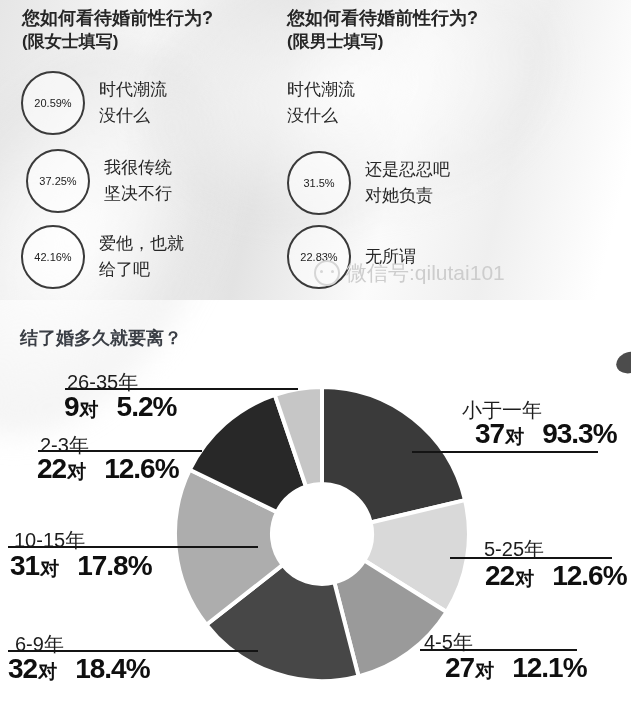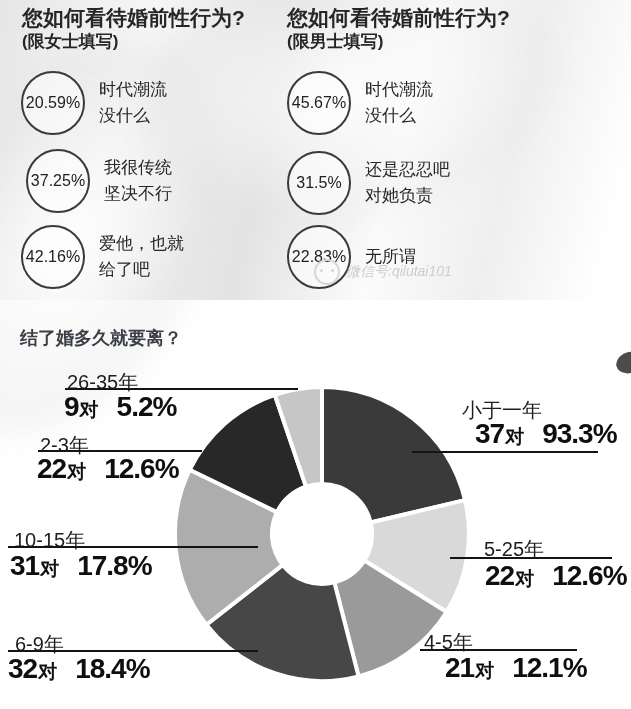--- a/index.html
+++ b/index.html
@@ -8,35 +8,35 @@
     font-family:"Liberation Sans","DejaVu Sans",sans-serif;color:#2a2a2a;
   }
   
   #survey{
     position:absolute;left:0;top:0;width:631px;height:300px;
     background:linear-gradient(104deg,#e6e6e6 0%,#f6f6f6 22%,#e3e3e3 43%,#fbfbfb 62%,#efefef 78%,#ffffff 95%);
   }
   .tex{position:absolute;border-radius:50%;filter:blur(14px);pointer-events:none;}
   .tex.t1{left:-60px;top:30px;width:260px;height:420px;background:radial-gradient(closest-side,rgba(255,255,255,.9),rgba(210,210,210,.25));transform:rotate(28deg);}
   .tex.t2{left:140px;top:-40px;width:420px;height:260px;background:radial-gradient(closest-side,rgba(255,255,255,.85),rgba(216,216,216,.2));transform:rotate(-12deg);}
-  .q-title{position:absolute;top:6px;width:260px;font-size:21px;line-height:24px;font-weight:700;color:#262626;}
+  .q-title{position:absolute;top:6px;width:260px;font-size:18px;line-height:24px;font-weight:700;color:#262626;}
   .q-sub{position:absolute;top:30px;width:260px;font-size:17px;line-height:24px;font-weight:700;color:#262626;}
   .s-item{position:absolute;display:flex;align-items:center;height:64px;gap:14px;}
   .pc{
     width:60px;height:60px;border-radius:50%;border:2px solid #3a3a3a;flex:0 0 auto;
     background:rgba(255,255,255,.55);display:flex;align-items:center;justify-content:center;
-    font-size:16px;color:#222;letter-spacing:0;
+    font-size:11px;color:#222;letter-spacing:0;
   }
   .ans{font-size:17px;line-height:26px;color:#262626;}
   .ans span{display:block;}
   #watermark{position:absolute;left:314px;top:259px;display:flex;align-items:center;gap:6px;color:#cdcdcd;}
   #wm-logo{width:22px;height:22px;border-radius:50%;border:2px solid #d6d6d6;position:relative;}
   #wm-logo::before{content:"";position:absolute;left:4px;top:8px;width:3px;height:3px;border-radius:50%;background:#d6d6d6;}
   #wm-logo::after{content:"";position:absolute;right:4px;top:8px;width:3px;height:3px;border-radius:50%;background:#d6d6d6;}
-  #wm-text{font-size:14px;color:#cdcdcd;font-style:italic;}
+  #wm-text{font-size:21px;color:#cdcdcd;}
   
   #chart-title{position:absolute;left:20px;top:326px;font-size:18px;font-weight:700;color:#3a3e45;}
   #donut{position:absolute;left:172px;top:384px;width:300px;height:300px;}
   #edge-blob{position:absolute;left:616px;top:352px;width:28px;height:21px;border-radius:50%;background:#4c4c4c;transform:rotate(-18deg);}
   .cname{position:absolute;font-size:20px;color:#1d1d1d;white-space:nowrap;}
   .cline{position:absolute;height:2px;background:#141414;}
   .val{position:absolute;display:flex;align-items:baseline;white-space:nowrap;color:#0f0f0f;}
   .val .num{font-size:28px;font-weight:800;letter-spacing:-1px;}
   .val .unit{font-size:19px;font-weight:700;margin-left:1px;margin-right:18px;}
   .val .pct{font-size:28px;font-weight:800;letter-spacing:-1px;}
@@ -80,21 +80,20 @@
       <div class="ans">
         <span>爱他，也就</span>
         <span>给了吧</span>
       </div>
     </div>
 
     <div class="q-title" style="left:287px">您如何看待婚前性行为?</div>
     <div class="q-sub" style="left:287px">(限男士填写)</div>
 
     <div class="s-item" style="left:287px;top:71px">
-      <div class="pc">45.67%</div>
       <div class="ans">
         <span>时代潮流</span>
         <span>没什么</span>
       </div>
     </div>
     <div class="s-item" style="left:287px;top:151px">
       <div class="pc">31.5%</div>
       <div class="ans">
         <span>还是忍忍吧</span>
         <span>对她负责</span>
@@ -171,18 +170,18 @@
   <div class="cline l6"></div>
   <div class="val v6">
     <span class="num">22</span>
       <span class="unit">对</span>
       <span class="pct">12.6%</span>
   </div>
 
   <div class="cname n7">4-5年</div>
   <div class="cline l7"></div>
   <div class="val v7">
-    <span class="num">21</span>
+    <span class="num">27</span>
       <span class="unit">对</span>
       <span class="pct">12.1%</span>
   </div>
 
 </div>
 
 </body></html>

